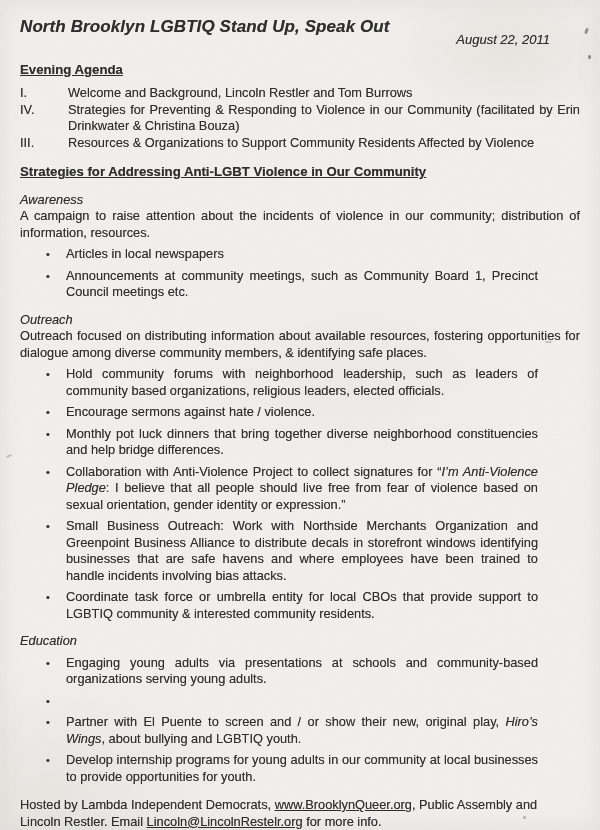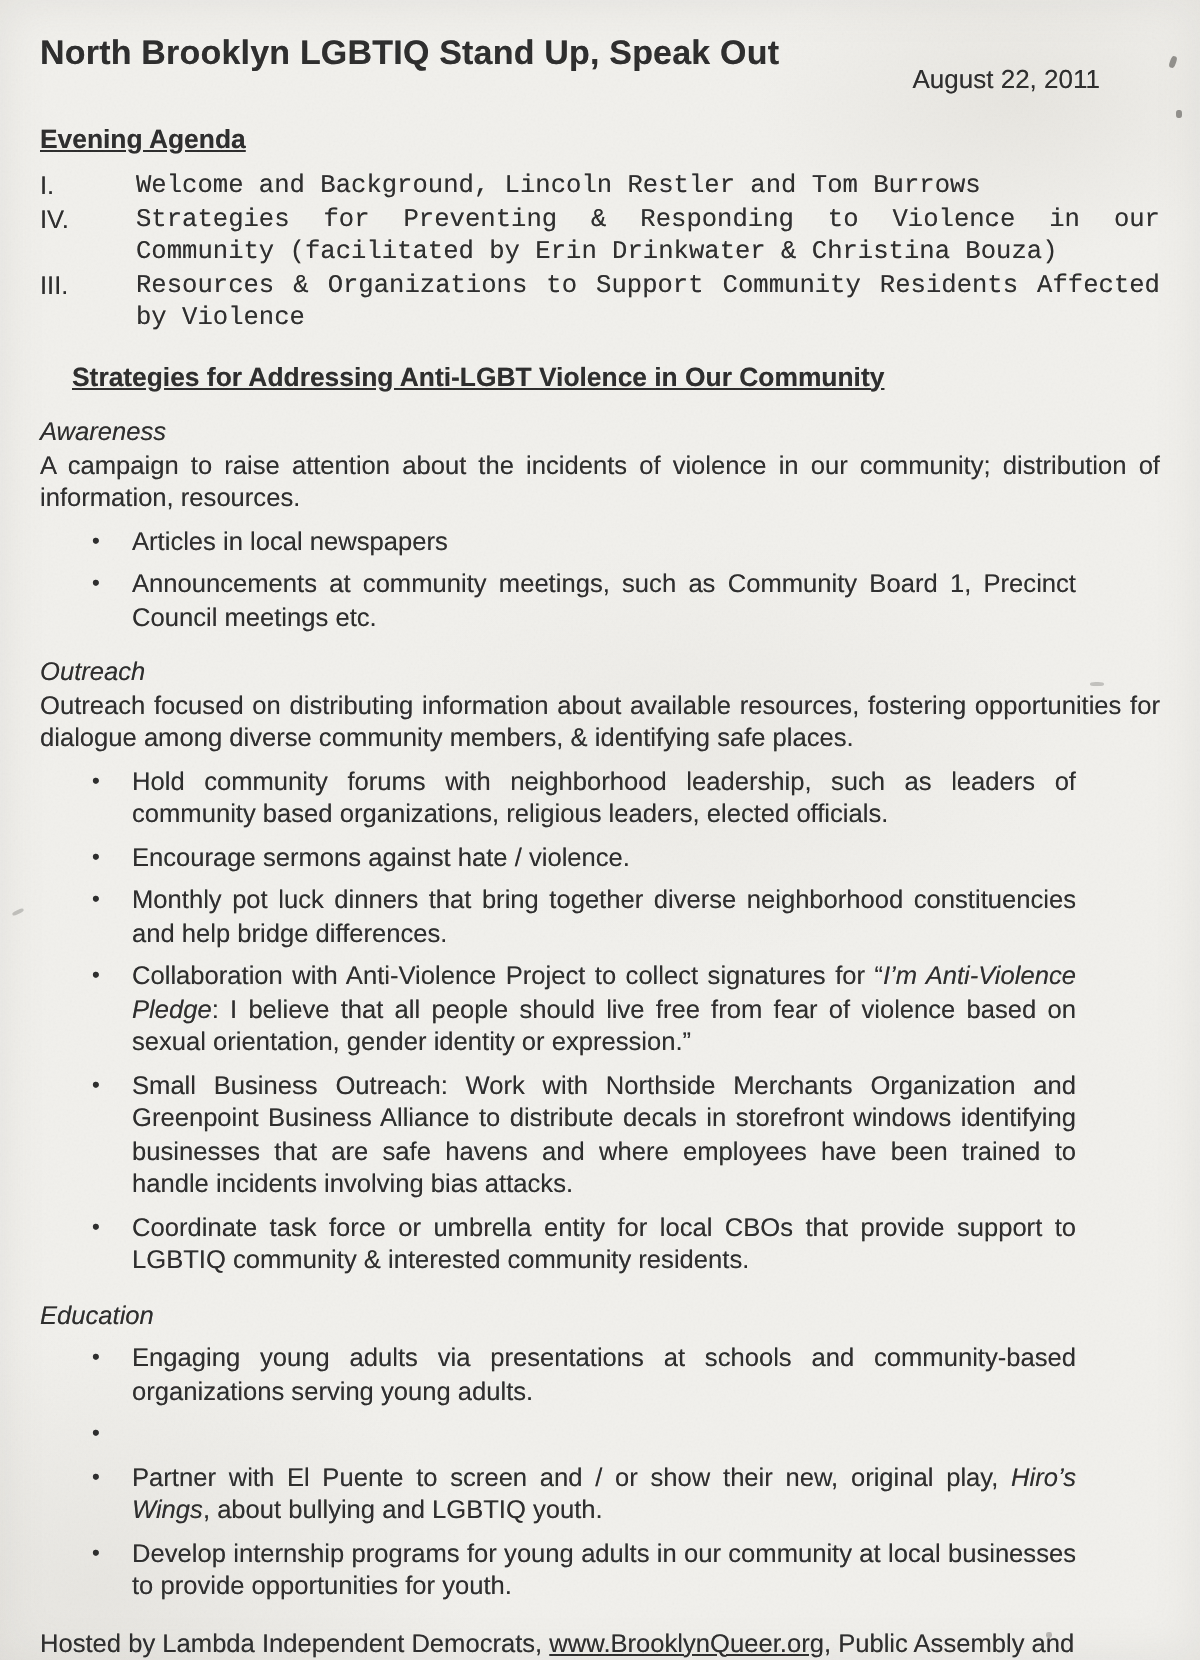--- a/index.html
+++ b/index.html
@@ -20,36 +20,36 @@
       radial-gradient(ellipse 320px 220px at 8% 96%, rgba(205,202,195,0.28), transparent 60%),
       radial-gradient(ellipse 260px 160px at 60% 45%, rgba(214,210,203,0.18), transparent 65%),
       #f1f0ec;
     box-shadow: inset 0 0 24px rgba(120,115,105,0.12);
     font-size: 12.8px;
     line-height: 16.5px;
     text-shadow: 0 0 0.3px rgba(45,45,45,0.55);
   }
   .noise-layer { position: absolute; inset: 0; opacity: 0.05; pointer-events: none; }
 
-  .title-row { display: flex; justify-content: space-between; align-items: flex-start; margin-bottom: 13px; }
+  .title-row { display: flex; justify-content: space-between; align-items: flex-start; margin-bottom: 13px; font-style: italic; }
   .doc-title { font-size: 17px; font-weight: bold; line-height: 22px; letter-spacing: 0.1px; }
   .doc-date  { font-size: 13px; margin: 16px 30px 0 0; white-space: nowrap; }
 
   .section-heading {
     font-weight: bold;
     font-size: 13.2px;
     text-decoration: underline;
     margin: 0 0 7px 0;
   }
   .agenda-list { margin: 0 0 13px 0; }
   .agenda-item { display: flex; text-align: justify; text-align-last: left; }
   .agenda-numeral { flex: 0 0 48px; }
-  .agenda-text { flex: 1; max-width: 512px; font-family: Liberation Mono, monospace; }
+  .agenda-text { flex: 1; max-width: 512px; }
 
-  .strategies-heading { margin: 0 0 9px 16px; }
+  .strategies-heading { margin: 0 0 9px 0; }
 
   .subsection-name { font-style: italic; margin: 11px 0 0 0; }
   .section-intro {
     margin: 0;
     max-width: 560px;
     text-align: justify;
     text-align-last: left;
   }
   .bullet-list { margin: 5px 0 0 0; }
   .bullet-item { display: flex; margin-bottom: 5px; }

